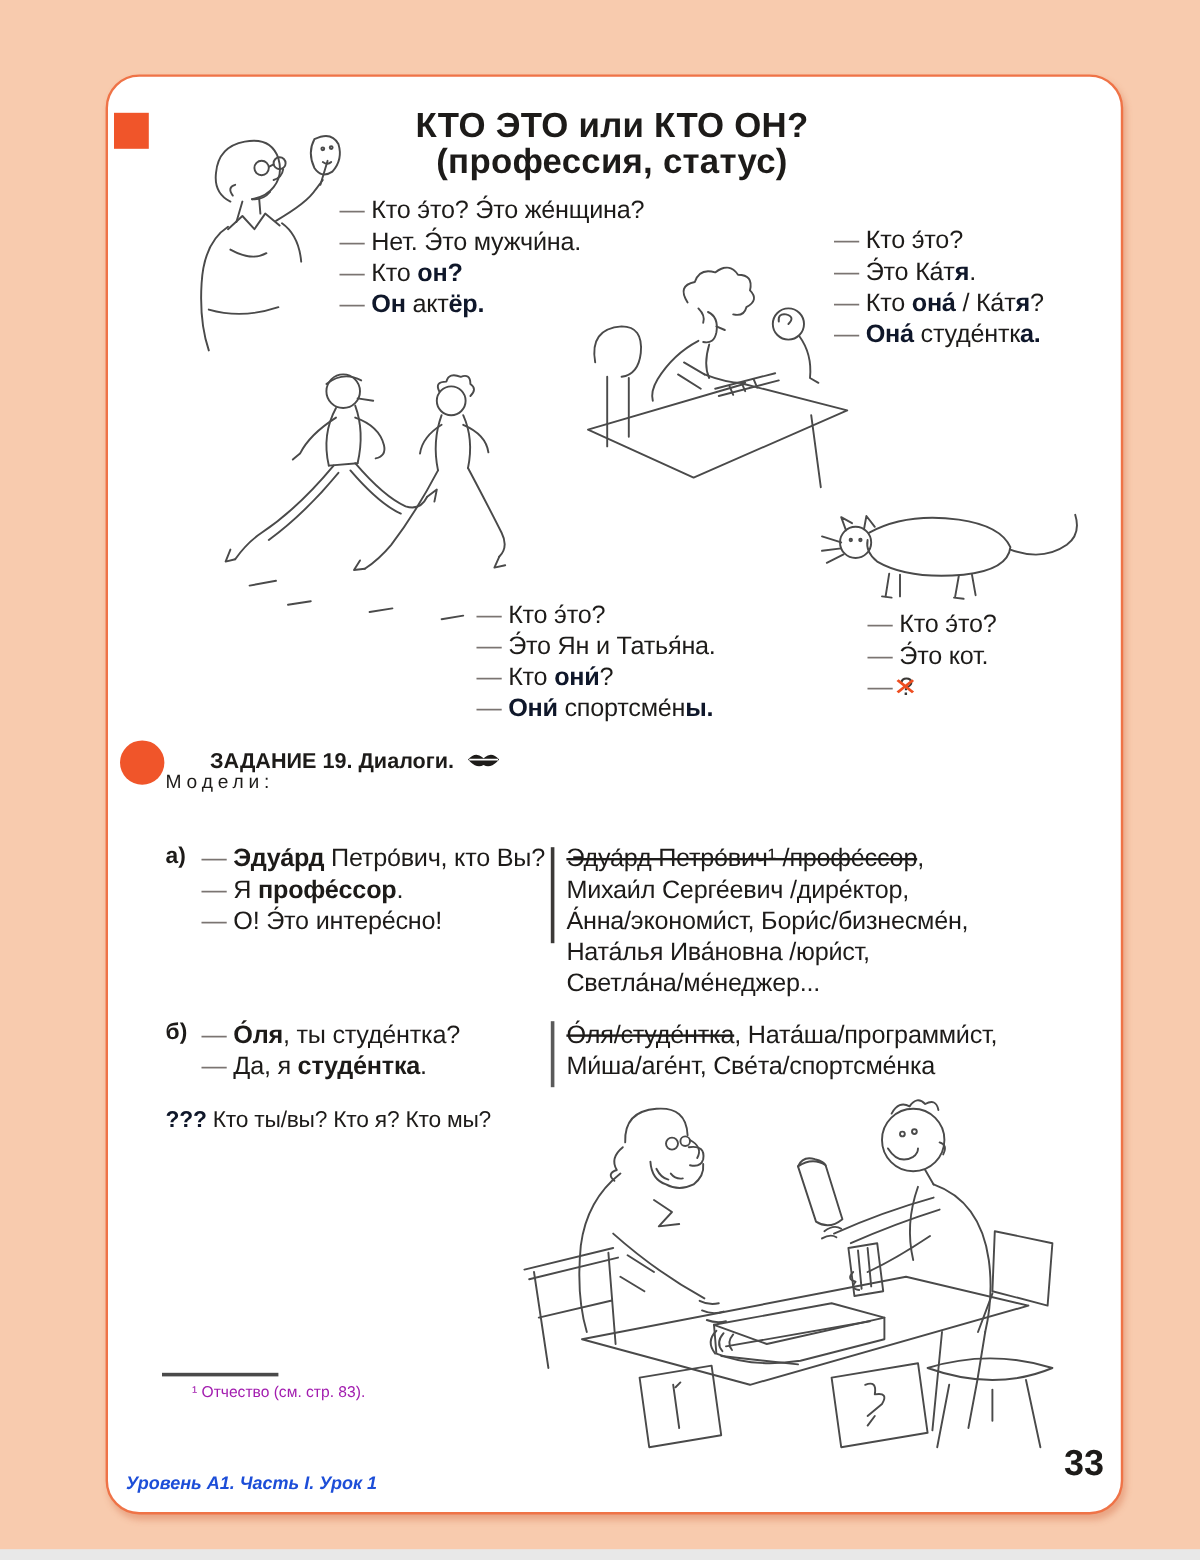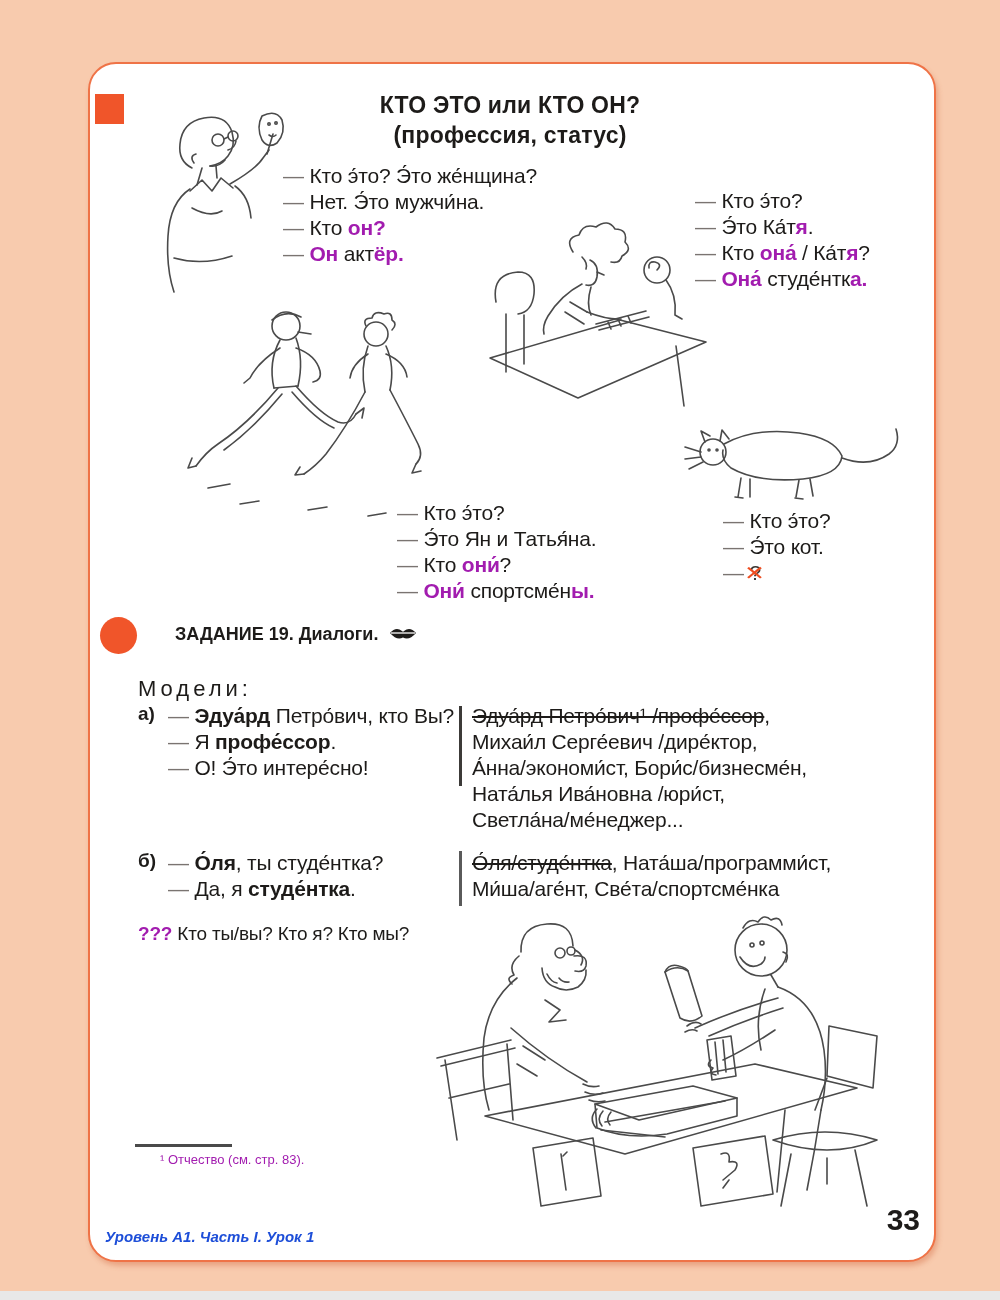--- a/index.html
+++ b/index.html
@@ -4,35 +4,35 @@
 <style>
   html,body{margin:0;padding:0;}
   body{font-family:"Liberation Sans","DejaVu Sans",sans-serif;}
   .stage{position:relative;width:1000px;height:1300px;background:#f8cbae;overflow:hidden;}
   .bottom-strip{position:absolute;left:0;top:1291px;width:1000px;height:9px;background:#e8e8e8;}
   .page{position:absolute;left:88px;top:62px;width:844px;height:1196px;background:#ffffff;
         border:2px solid #ef7347;border-radius:28px;box-shadow:2px 4px 5px rgba(216,118,80,.45);}
   .abs{position:absolute;}
   .accent-square{left:95px;top:94px;width:29px;height:30px;background:#f0552a;}
   .accent-circle{left:100px;top:617px;width:37px;height:37px;border-radius:50%;background:#f0552a;}
-  .title{left:188px;top:90px;width:644px;text-align:center;font-weight:bold;font-size:23px;
+  .title{left:188px;top:90px;width:644px;text-align:center;font-weight:bold;font-size:29px;
          line-height:30px;color:#1d1b19;letter-spacing:.2px;}
   .dlg{font-size:21px;line-height:26px;color:#1d1b19;white-space:nowrap;letter-spacing:-.2px;}
   .line{white-space:nowrap;}
   .seg-d{color:#7a7471;}
   .seg-t{color:#1d1b19;}
   .seg-b{color:#1d1b19;font-weight:bold;}
-  .seg-o{color:#a21caf;font-weight:bold;}
+  .seg-o{color:#0f172a;font-weight:bold;}
   .seg-s{color:#1d1b19;text-decoration:line-through;text-decoration-thickness:2px;}
   .seg-q{position:relative;color:#3a3734;display:inline-block;}
   .seg-q::after{content:"✕";position:absolute;left:-3px;top:0px;color:#ee4e21;font-weight:bold;
         font-size:20px;transform:scaleX(1.25);}
   .task-heading{left:175px;top:624px;font-size:18px;font-weight:bold;color:#1d1b19;white-space:nowrap;}
   .lips{vertical-align:-2px;margin-left:10px;}
-  .models-label{left:138px;top:676px;font-size:22px;color:#1d1b19;letter-spacing:4px;}
+  .models-label{left:138px;top:644px;font-size:16px;color:#1d1b19;letter-spacing:4px;}
   .model-label{font-size:19px;font-weight:bold;color:#1d1b19;}
   .divider{width:3px;background:#3c3a38;}
   .questions{left:138px;top:921px;font-size:19px;color:#1d1b19;}
   .footnote-rule{left:135px;top:1144px;width:97px;height:3px;background:#4a4a4a;}
   .footnote{left:160px;top:1152px;font-size:13px;color:#a21caf;}
   .footer{left:105px;top:1228px;font-size:15px;font-weight:bold;font-style:italic;color:#1d4ed8;}
   .page-number{left:820px;top:1203px;width:100px;text-align:right;font-size:30px;font-weight:bold;color:#1d1b19;}
   svg.sketch{stroke:#4a4a4a;stroke-width:1.6;fill:none;stroke-linecap:round;stroke-linejoin:round;}
 </style>
 </head>

